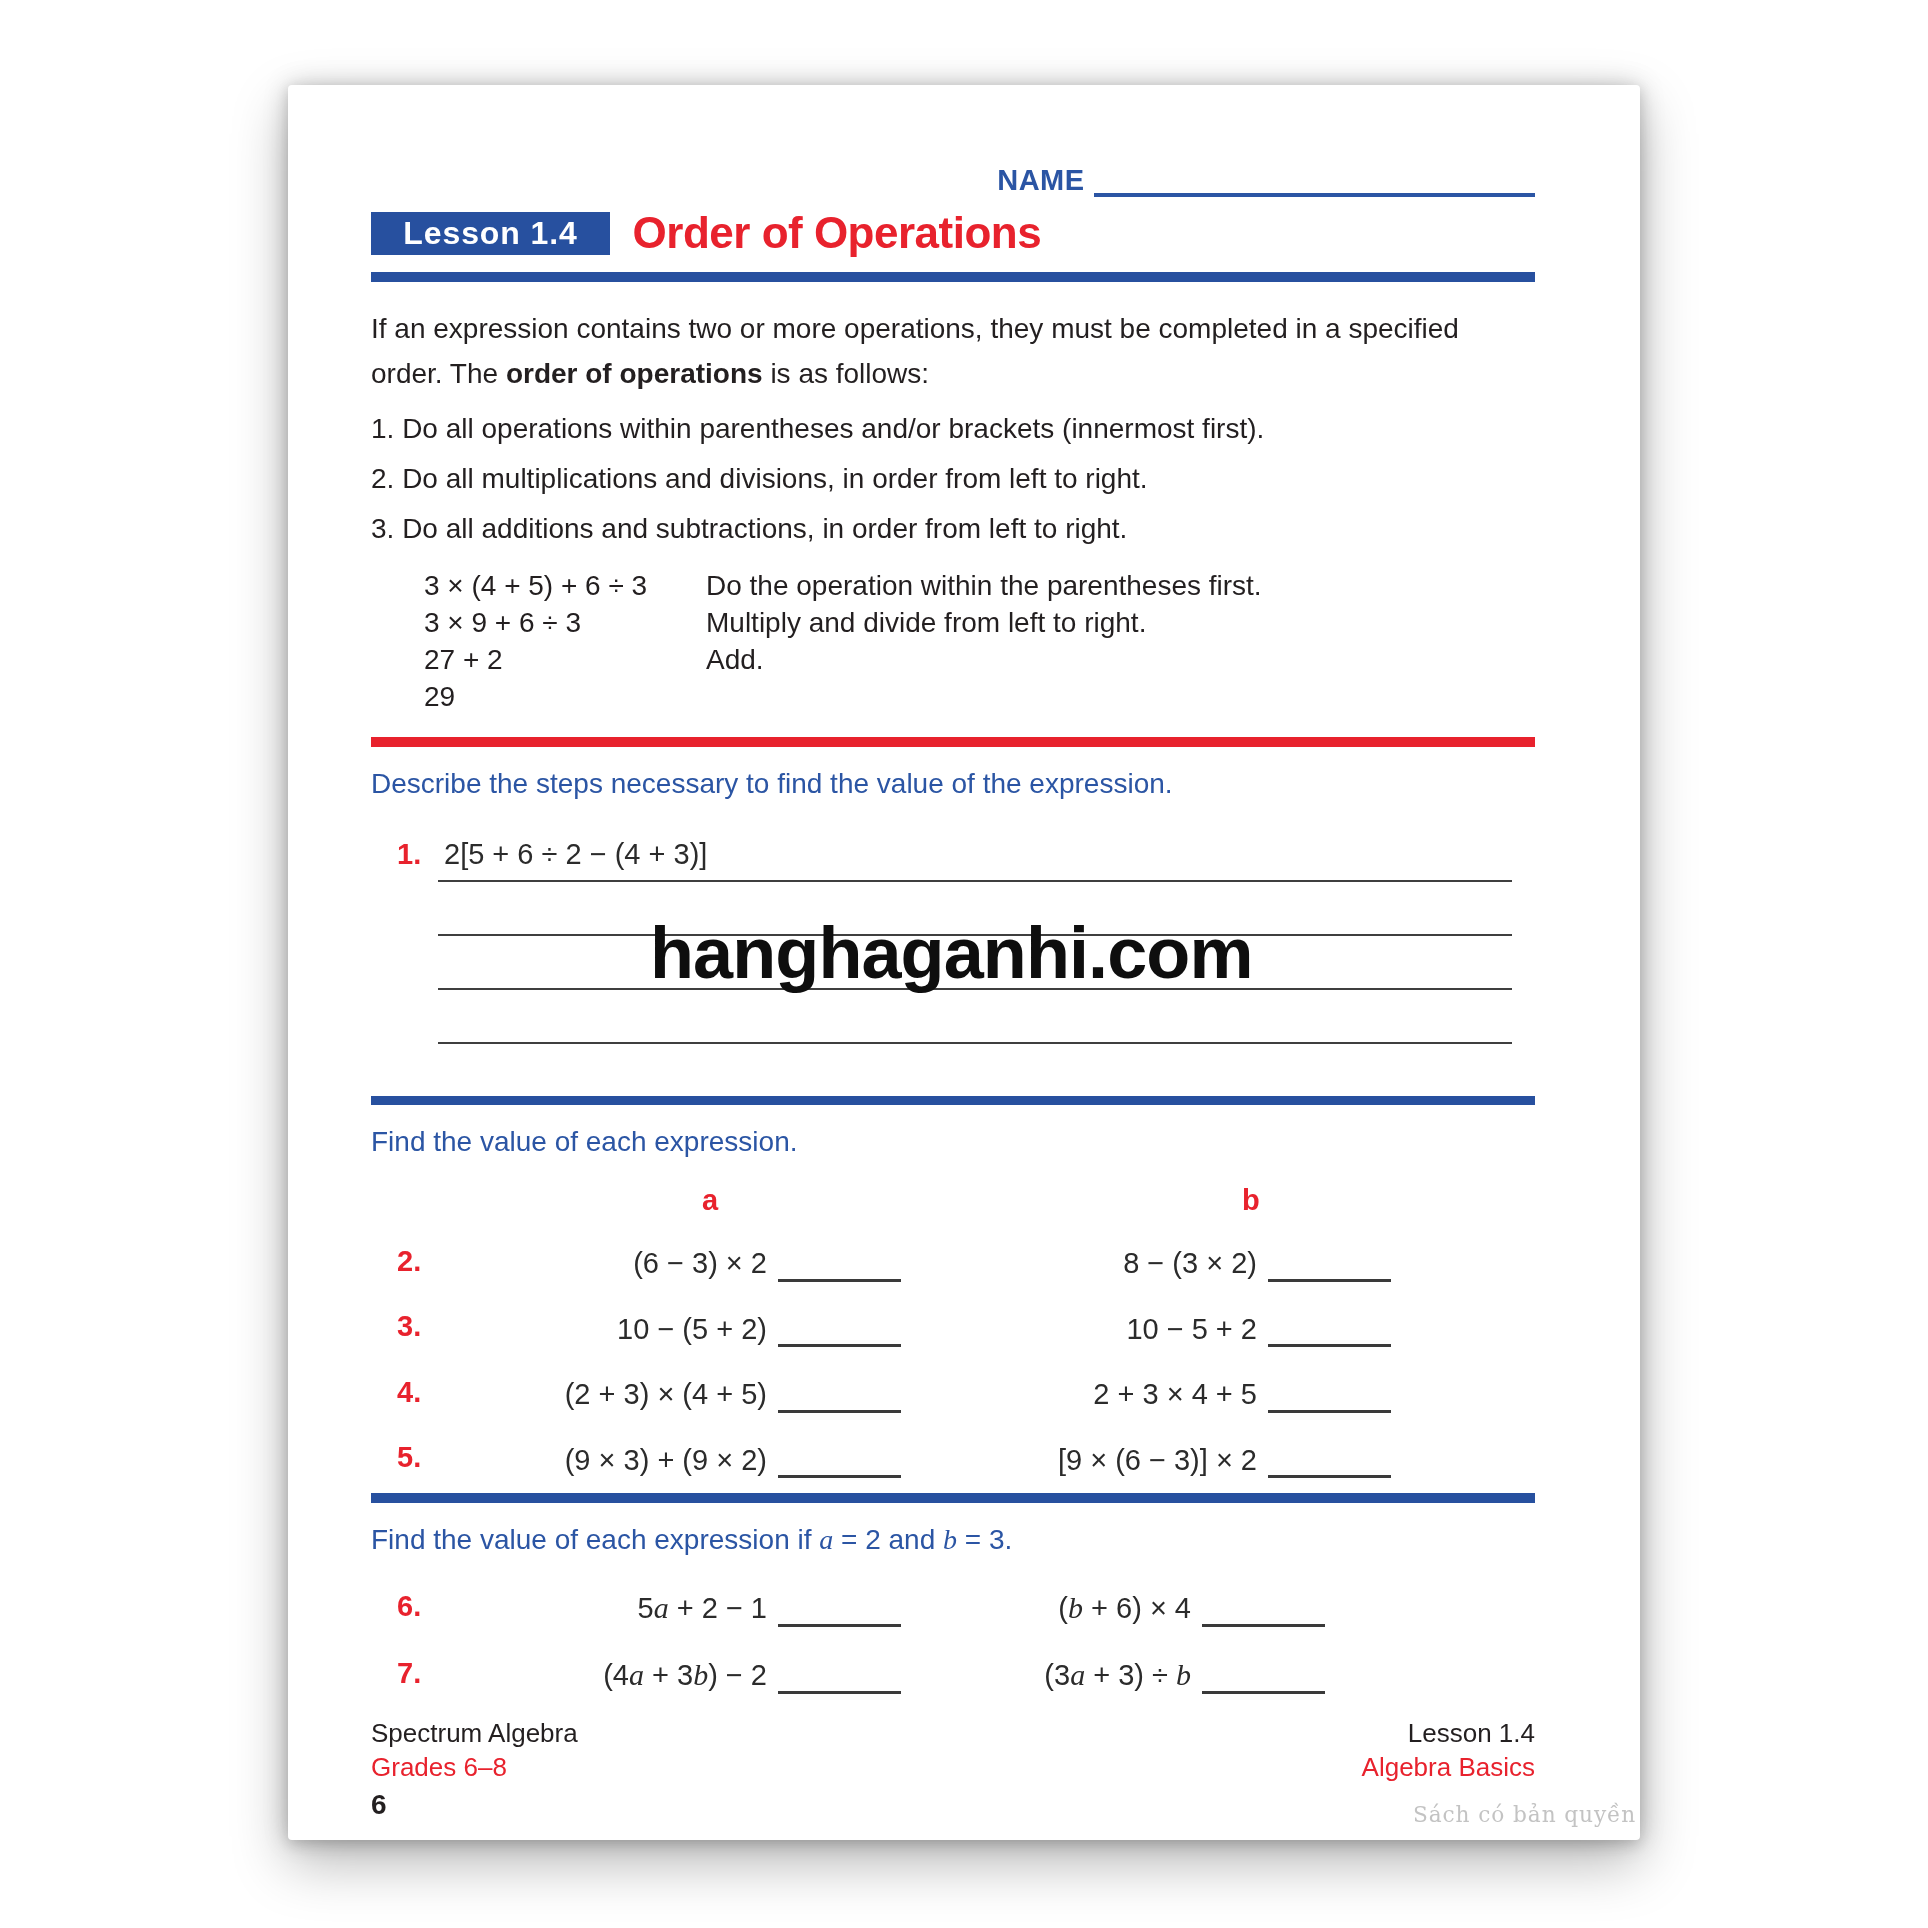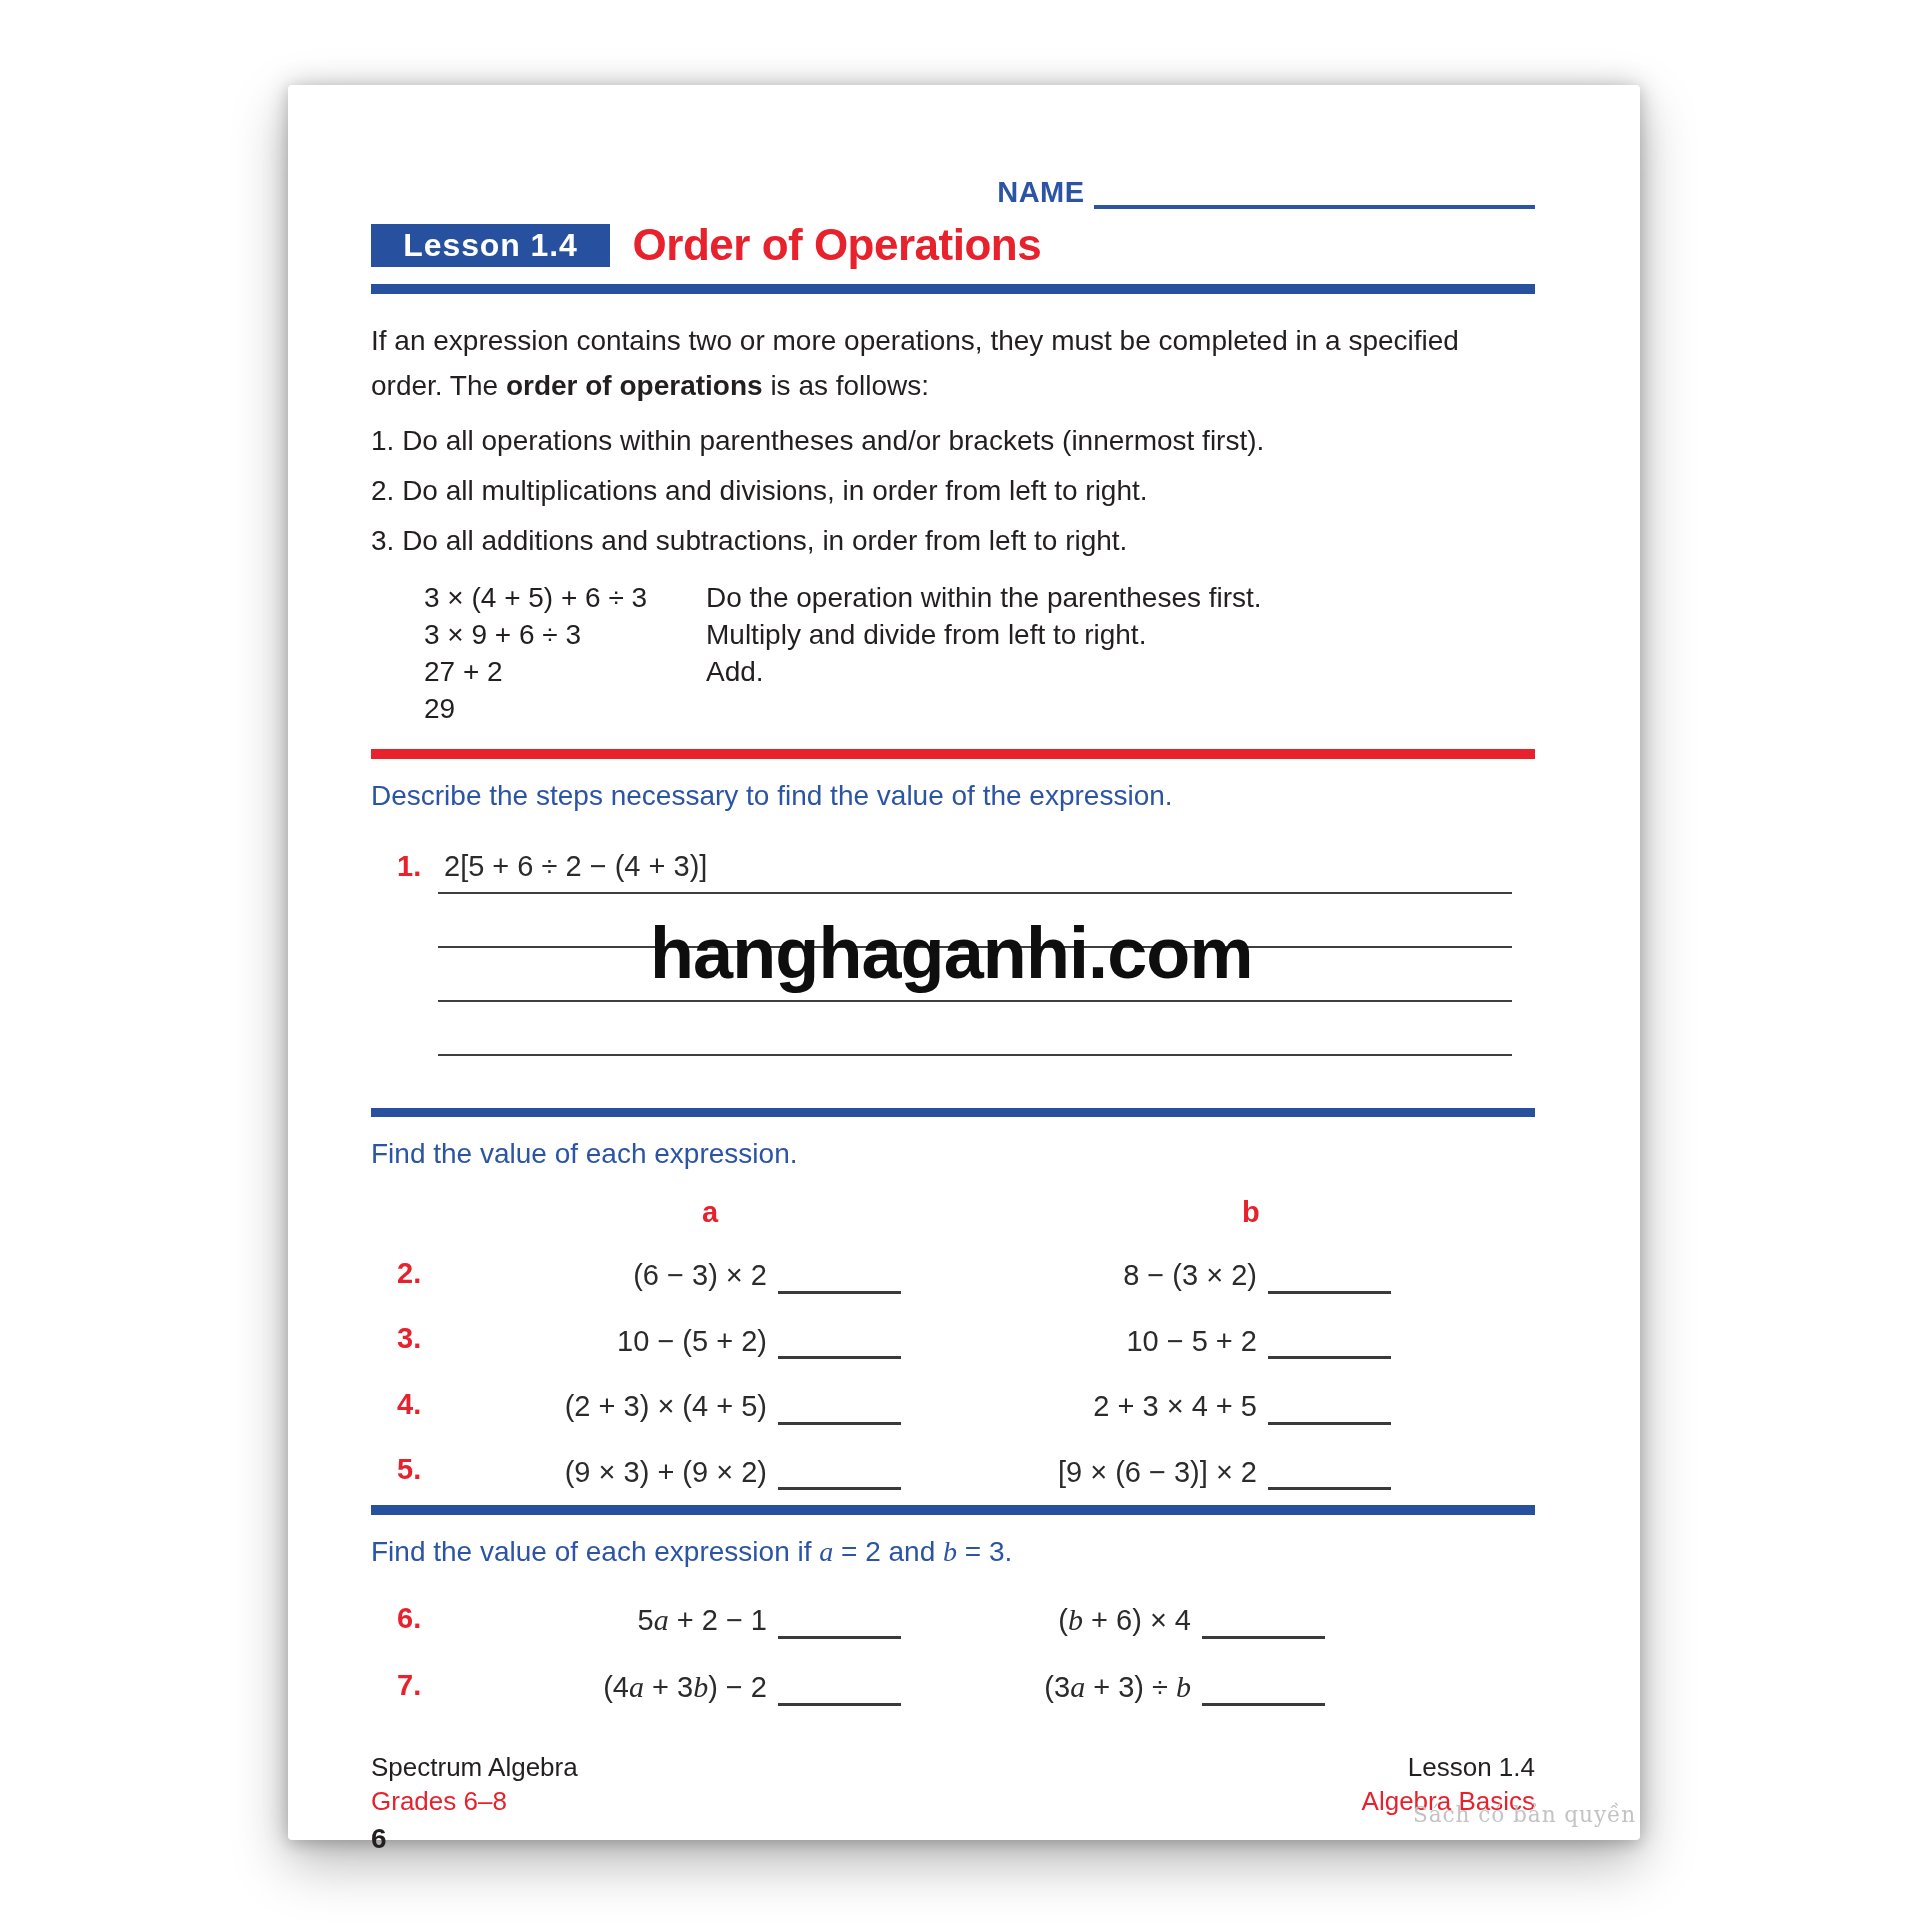--- a/index.html
+++ b/index.html
@@ -3,21 +3,21 @@
 <meta charset="utf-8">
 <style>
   * { margin:0; padding:0; box-sizing:border-box; }
   html,body { width:1928px; height:1928px; background:#ffffff; font-family:"Liberation Sans", sans-serif; }
   body { position:relative; overflow:hidden; }
 
   .page {
     position:absolute; left:288px; top:85px; width:1352px; height:1755px;
     background:#ffffff; border-radius:4px;
     box-shadow: 0 0 26px rgba(0,0,0,0.18), 0 22.6px 56px rgba(0,0,0,0.28), 0 3.8px 13px rgba(0,0,0,0.12);
-    padding:12px 105px 0 83px;
+    padding:0 105px 0 83px;
   }
 
   
   .name-row { margin-top:79px; display:flex; align-items:flex-end; justify-content:flex-end; }
   .name-label { color:#2b55a4; font-weight:bold; font-size:29px; letter-spacing:0.5px; }
   .name-line { width:441px; border-bottom:4.7px solid #2b55a4; margin-left:9.4px; height:28px; }
 
   
   .lesson-row { margin-top:11.3px; display:flex; align-items:center; }
   .lesson-badge {
@@ -77,21 +77,21 @@
   .sec3-row1 { margin-top:30px; }
   .prow.gap { margin-top:26px; }
 
   
   .watermark {
     position:absolute; left:362px; top:827px; width:565px;
     font-size:72px; font-weight:bold; color:#0e0e0e; letter-spacing:-0.9px; white-space:nowrap;
   }
 
   
-  .footer { margin-top:44px; display:flex; justify-content:space-between; font-size:26px; }
+  .footer { margin-top:22px; display:flex; justify-content:space-between; font-size:26px; }
   .footer .left div, .footer .right div { line-height:34px; }
   .footer .right { text-align:right; }
   .black-line { color:#231f20; }
   .red-line { color:#e8222d; }
   .page-num { font-weight:bold; font-size:28px; color:#231f20; margin-top:3.8px; }
 
   .copyright-note {
     position:absolute; right:3.8px; bottom:13px;
     font-family:"DejaVu Serif", serif; font-size:21.7px; color:#c3c3c3; letter-spacing:0.9px;text-align:right;
   }

